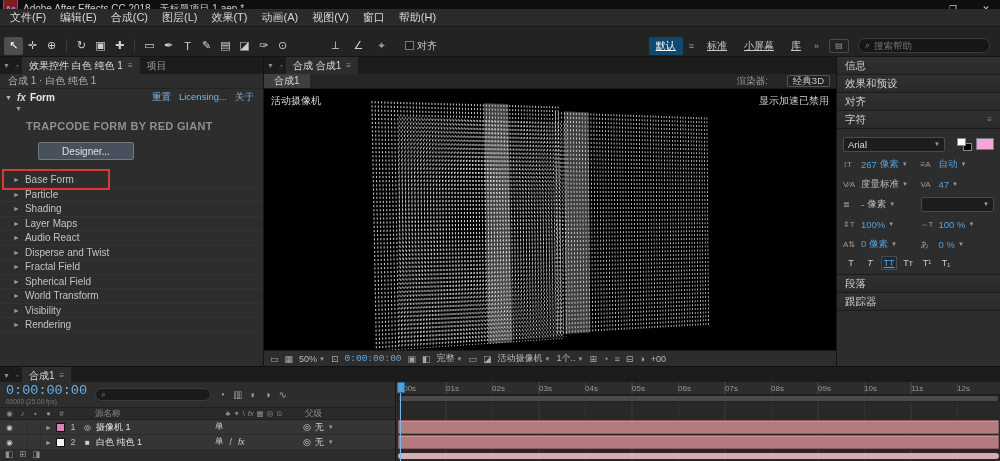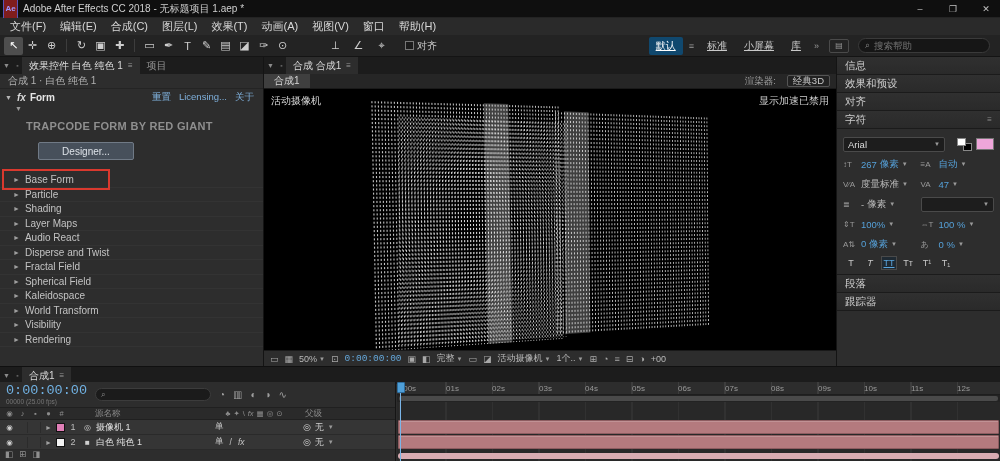--- a/index.html
+++ b/index.html
@@ -7,21 +7,21 @@
 .app{position:relative;width:1000px;height:461px;background:#232323;font-size:11px;}
 
 
 .titlebar{position:absolute;top:0;left:0;right:0;height:17px;background:#0f0f0f;display:flex;align-items:center;gap:5px;padding-left:3px;font-size:10px;}
 .badge{width:15px;height:23px;border:1px solid #5a54b8;border-radius:2px;background:#7f1d1d;color:#9f97ff;font-size:8px;font-weight:bold;display:flex;align-items:center;justify-content:center;}
 .titlebar .t{color:#cfcfcf;white-space:nowrap;}
 .grow{flex:1;}
 .winbtn{width:28px;height:17px;display:flex;align-items:center;justify-content:center;color:#c0c0c0;font-size:9px;}
 
 
-.menubar{position:absolute;top:18px;left:0;right:0;height:18px;background:#2a2a2a;border-bottom:1px solid #171717;display:flex;align-items:center;padding-left:3px;}
+.menubar{position:absolute;top:9px;left:0;right:0;height:18px;background:#2a2a2a;border-bottom:1px solid #171717;display:flex;align-items:center;padding-left:3px;}
 .menubar>span{padding:0 7px;color:#d8d8d8;font-size:11px;}
 
 
 .toolbar{position:absolute;top:35px;left:0;right:0;height:22px;background:#232323;border-bottom:1px solid #141414;display:flex;align-items:center;padding:0 4px;}
 .tool{width:19px;height:18px;border-radius:2px;display:flex;align-items:center;justify-content:center;color:#cdcdcd;font-size:11px;}
 .tool.on{background:#4e4e4e;color:#fff;}
 .vsep{width:1px;height:13px;background:#3d3d3d;margin:0 5px;}
 .axgrp{display:flex;gap:4px;margin-left:34px;color:#bdbdbd;font-size:10px;}
 .snap{display:flex;align-items:center;gap:3px;color:#c9c9c9;font-size:10px;margin-left:14px;}
 .snapbox{width:9px;height:9px;border:1px solid #777;background:#1c1c1c;display:inline-block;}
@@ -59,21 +59,21 @@
 .brand{margin:5px 0 0 26px;color:#8f8f8f;font-weight:bold;font-size:11px;letter-spacing:.3px;}
 .designer{margin:10px 0 0 38px;width:96px;height:18px;background:#47505b;border:1px solid #707a86;border-radius:2px;color:#dde2e8;font-size:10px;display:flex;align-items:center;justify-content:center;}
 .groups{position:relative;margin-top:13px;}
 .grp{height:14.5px;display:flex;align-items:center;gap:5px;padding-left:13px;font-size:10px;color:#c3c3c3;border-bottom:1px solid rgba(255,255,255,.03);}
 .grp .tw{font-size:7px;color:#9f9f9f;}
 .redbox{position:absolute;left:2px;top:-4px;width:108px;height:21px;border:2px solid #d9392e;pointer-events:none;}
 
 
 .subbar{height:15px;background:#262626;display:flex;align-items:center;border-bottom:1px solid #1a1a1a;font-size:10px;}
 .comp-tab{height:100%;display:flex;align-items:center;padding:0 10px;background:#3f3f3f;color:#d5d5d5;gap:4px;}
-.renderer{margin-left:auto;display:flex;align-items:center;gap:11px;padding-right:6px;color:#9c9c9c;font-size:9.5px;}
+.renderer{margin-left:auto;display:flex;align-items:center;gap:19px;padding-right:6px;color:#9c9c9c;font-size:9.5px;}
 .renderer .rbtn{border:1px solid #555;background:#222;padding:0 5px;height:12px;display:flex;align-items:center;color:#c9c9c9;border-radius:2px;}
 .viewport{position:absolute;top:32px;left:0;right:0;bottom:16px;background:#000;overflow:hidden;}
 .vp-label{position:absolute;top:5px;left:7px;color:#d8d8d8;font-size:10px;z-index:3;}
 .vp-note{position:absolute;top:5px;right:7px;color:#cfcfcf;font-size:10px;z-index:3;}
 .scene{position:absolute;inset:0;perspective:650px;}
 .plane{position:absolute;background-image:radial-gradient(circle,rgba(235,235,235,.85) .6px,transparent 1.1px);background-size:3px 4px;}
 .stripe{position:absolute;top:0;bottom:0;background:rgba(255,255,255,.26);}
 .pl1{left:112px;top:14px;width:190px;height:242px;transform:rotateY(15deg) rotateZ(-1deg);}
 .pl1b{left:136px;top:30px;width:170px;height:222px;transform:rotateY(15deg);opacity:.65;}
 .pl2{left:288px;top:25px;width:166px;height:216px;transform:rotateY(15deg) rotateZ(-.5deg);opacity:.95;}
@@ -265,24 +265,20 @@
         <div class="grp">
             <span class="tw">►</span>
             <span>Fractal Field</span>
           </div>
         <div class="grp">
             <span class="tw">►</span>
             <span>Spherical Field</span>
           </div>
         <div class="grp">
             <span class="tw">►</span>
-            <span>Kaleidospace</span>
-          </div>
-        <div class="grp">
-            <span class="tw">►</span>
             <span>World Transform</span>
           </div>
         <div class="grp">
             <span class="tw">►</span>
             <span>Visibility</span>
           </div>
         <div class="grp">
             <span class="tw">►</span>
             <span>Rendering</span>
           </div>

